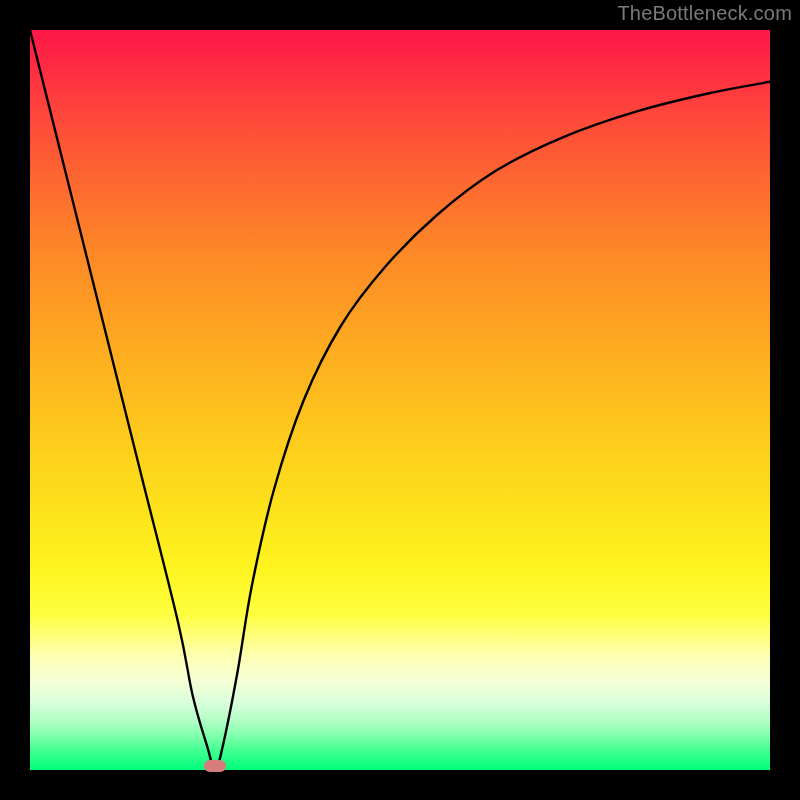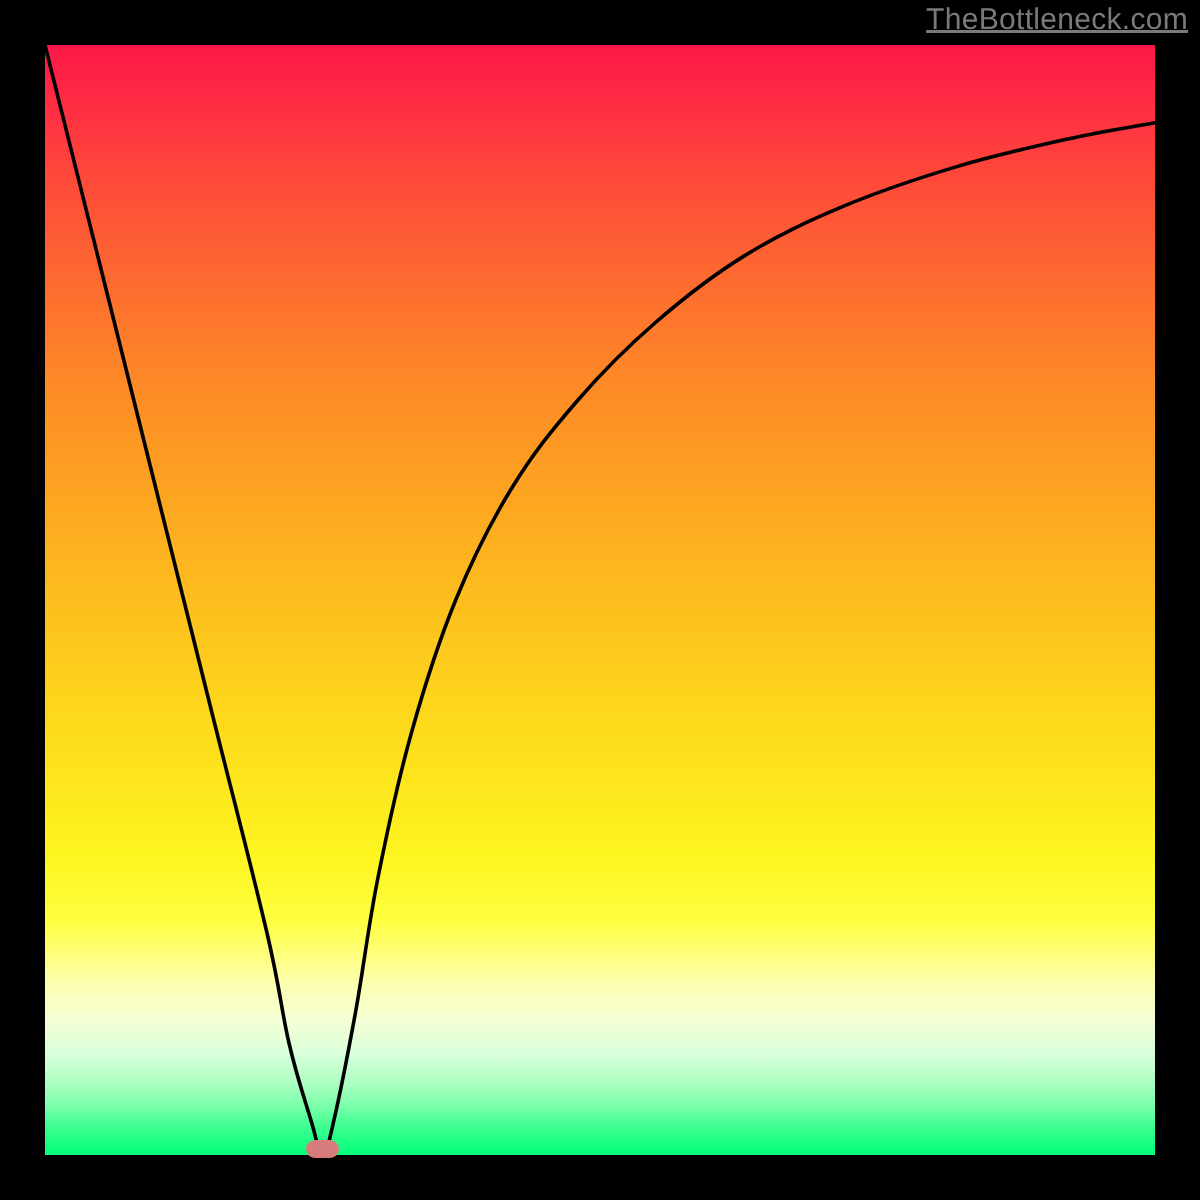--- a/index.html
+++ b/index.html
@@ -48,21 +48,20 @@
     transform: translate(-50%, -50%);
   }
   .watermark {
     position: absolute;
     top: 2px;
     right: 8px;
     color: #7a7a7a;
     font-family: Arial, Helvetica, sans-serif;
     font-size: 20px;
     letter-spacing: 0.2px;
-    text-decoration: underline;
   }
   svg.curve {
     position: absolute;
     left: 0; top: 0;
     width: 100%;
     height: 100%;
   }
 </style>
 </head>
 <body>

